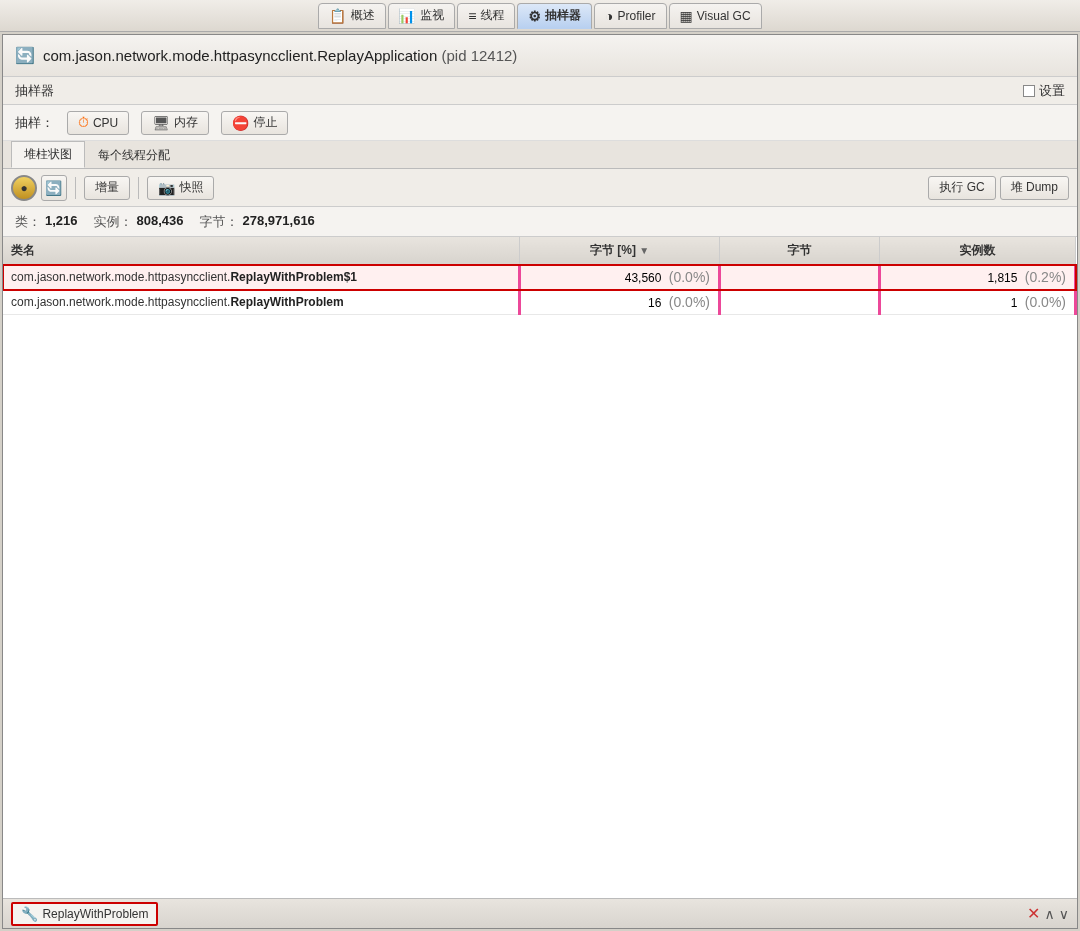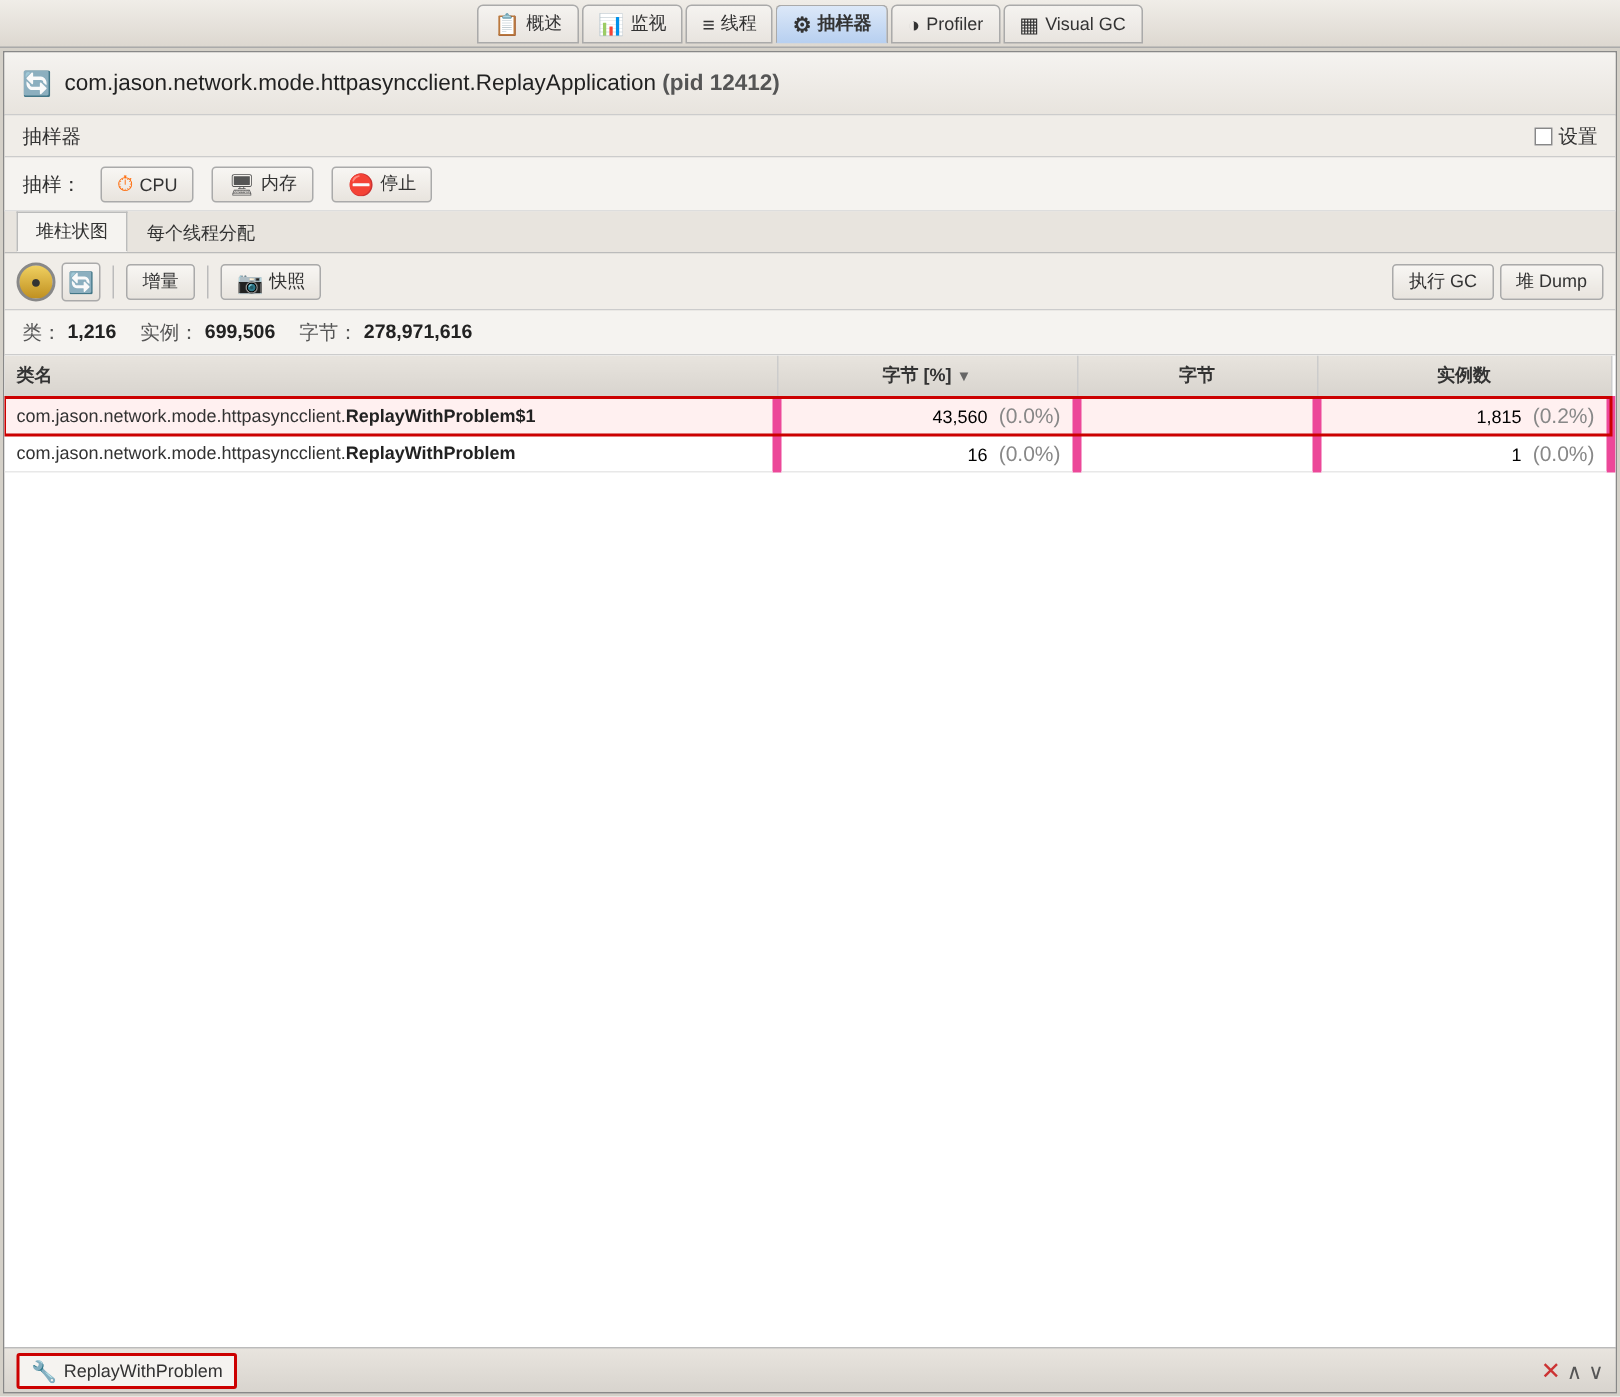--- a/index.html
+++ b/index.html
@@ -69,21 +69,21 @@
       font-size: 16px;
       color: #4a7ab5;
     }
     .title-text {
       font-size: 15px;
       color: #222;
       font-weight: normal;
     }
     .title-pid {
       color: #555;
-      font-weight: bold;
+      font-weight: normal;
       margin-top: 16px;
     }
 
     
     .sampler-header {
       background: #f0ede8;
       padding: 4px 12px;
       border-bottom: 1px solid #ccc;
       display: flex;
       align-items: center;
@@ -279,21 +279,21 @@
     tbody tr {
       border-bottom: 1px solid #e8e8e8;
     }
     tbody tr.selected {
       background: #fff0f0;
       outline: 2px solid #cc0000;
       outline-offset: -1px;
     }
     tbody td {
       padding: 4px 8px;
-      border-right: 6px solid #ec4899;
+      border-right: 3px solid #ec4899;
       white-space: nowrap;
     }
     tbody td.right { text-align: right; }
     .class-name-normal { color: #333; }
     .class-name-bold { font-weight: bold; color: #222; }
     .pct-text { color: #888; font-size: 14px; margin-left: 4px; }
 
     
     .status-bar {
       background: linear-gradient(to bottom, #e8e4de, #d8d4ce);
@@ -433,21 +433,21 @@
     </div>
   </div>
 
   <div class="stats-row">
     <div class="stats-item">
       <span class="stats-label">类：</span>
       <span class="stats-value">1,216</span>
     </div>
     <div class="stats-item">
       <span class="stats-label">实例：</span>
-      <span class="stats-value">699,506</span>
+      <span class="stats-value">808,436</span>
     </div>
     <div class="stats-item">
       <span class="stats-label">字节：</span>
       <span class="stats-value">278,971,616</span>
     </div>
   </div>
 
   <div class="table-container">
     <table>
       <thead>

